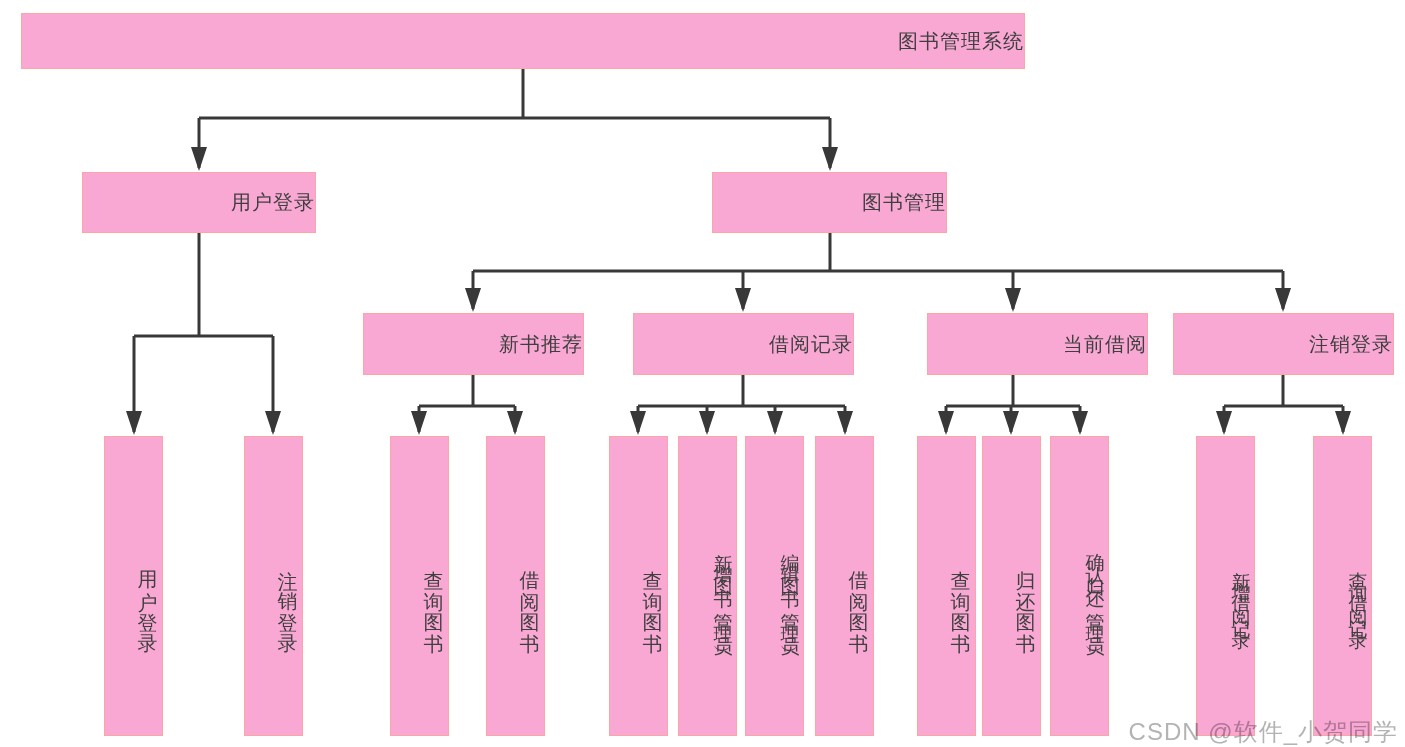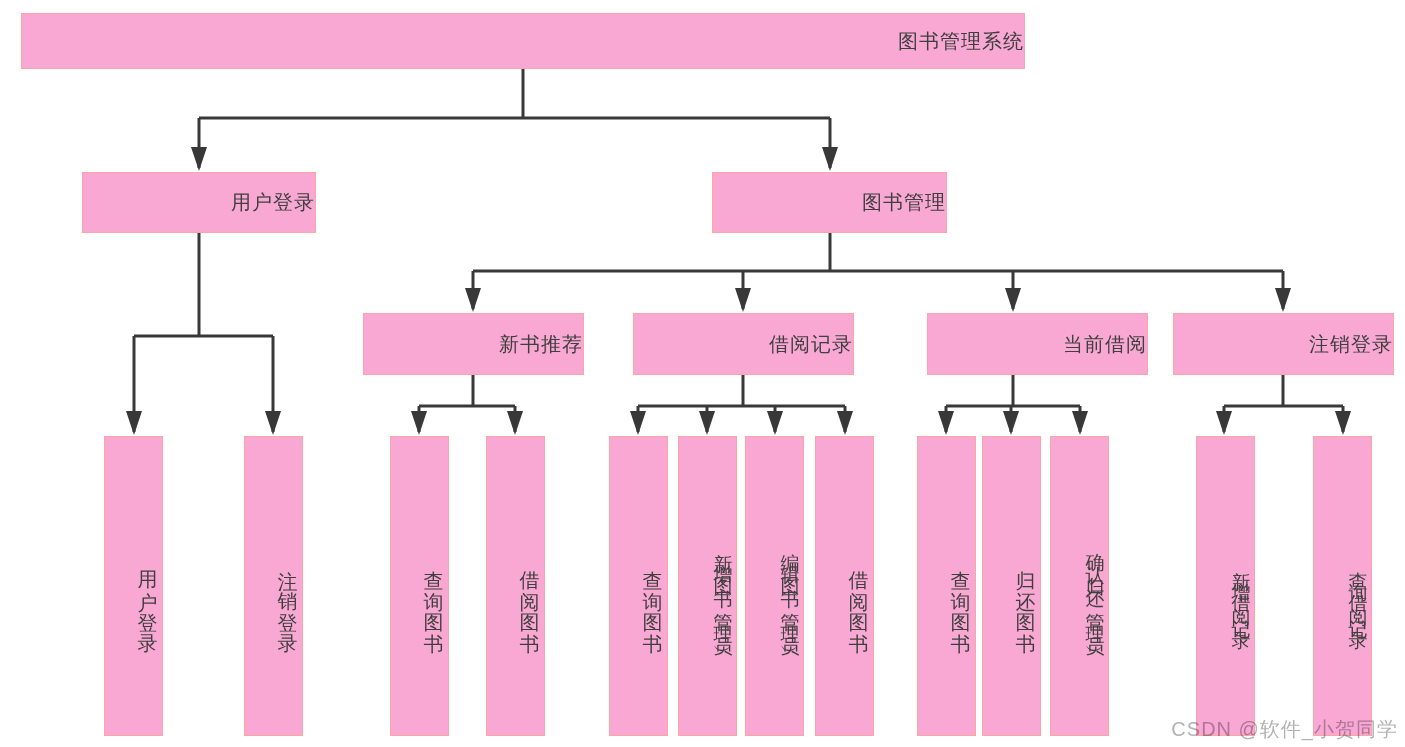--- a/index.html
+++ b/index.html
@@ -64,21 +64,21 @@
   .leaf-8  { left: 815px; }
   .leaf-9  { left: 917px; }
   .leaf-10 { left: 982px; }
   .leaf-11 { left: 1050px; }
   .leaf-12 { left: 1196px; }
   .leaf-13 { left: 1313px; }
   .watermark {
     position: absolute;
     right: 7px;
     top: 716px;
-    font-size: 20px;
+    font-size: 24px;
     color: #b3b3b3;
     letter-spacing: 1px;
     mix-blend-mode: multiply;
     z-index: 5;
     white-space: nowrap;
   }
 </style>
 </head>
 <body>
 

